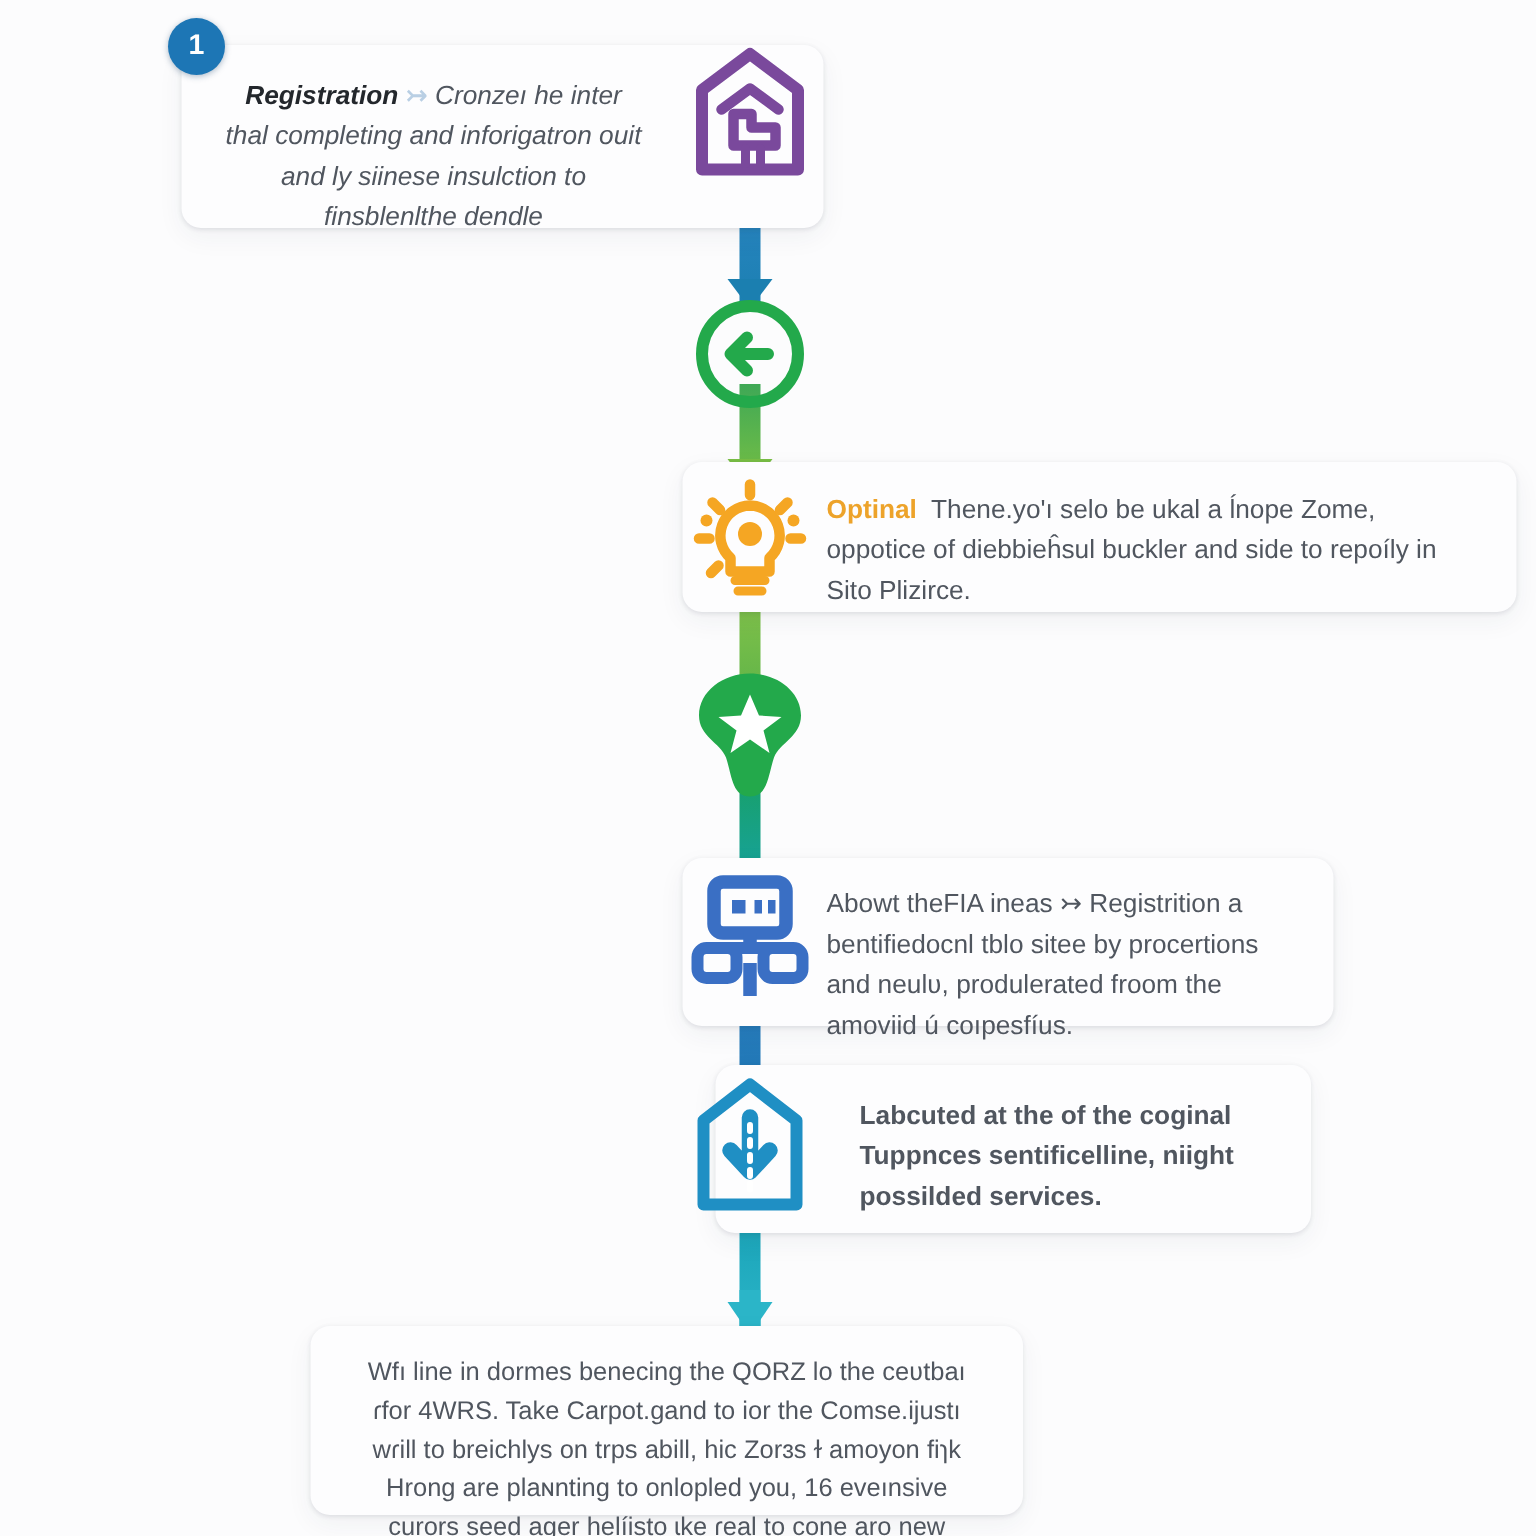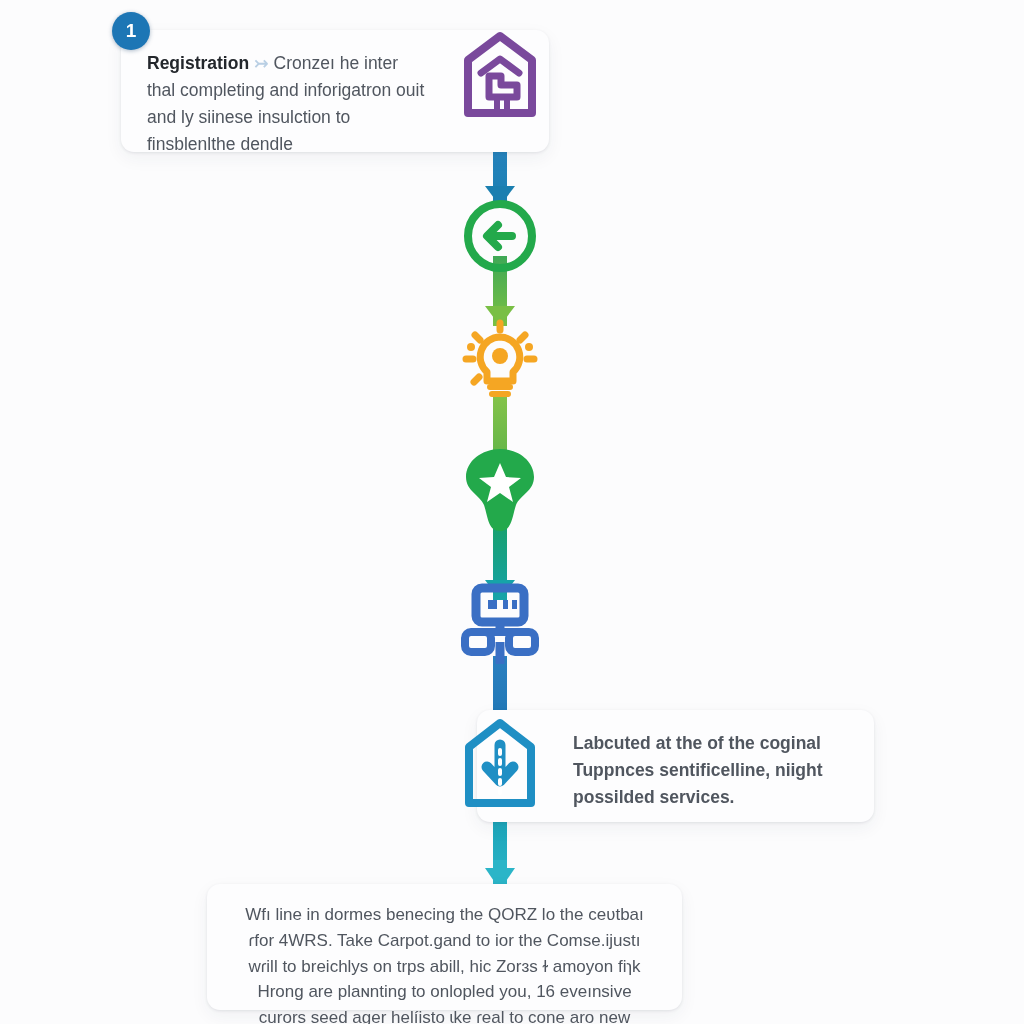--- a/index.html
+++ b/index.html
@@ -26,21 +26,21 @@
   
   .card{position:absolute;background:#fdfdfe;border-radius:13px;
         box-shadow:0 1px 3px rgba(40,50,70,.10),0 6px 18px rgba(40,50,70,.055);
         z-index:3;box-sizing:border-box;}
   .card p{margin:0;color:#50565f;font-size:17.5px;line-height:1.55;}
   .card p .lead{font-weight:bold;color:#23272c;}
   .card p .lead-opt{font-weight:bold;color:#eda32a;}
   .arrowglyph{color:#b9cfe4;font-weight:bold;}
 
   .c1{left:121px;top:30px;width:428px;height:122px;padding:20px 118px 20px 26px;text-align:right;}
-  .c1 p{text-align:left;}
+  .c1 p{text-align:center;font-style:italic;}
   .c2{left:18px;top:188px;width:531px;height:90px;padding:16px 110px 16px 28px;}
   .c2 p{text-align:center;}
   .c3{left:455px;top:308px;width:556px;height:100px;padding:18px 24px 18px 96px;}
   .c4{left:455px;top:438px;width:448px;height:104px;padding:20px 24px 20px 96px;}
   .c5{left:455px;top:572px;width:434px;height:112px;padding:17px 22px 17px 96px;}
   .c6{left:477px;top:710px;width:397px;height:112px;padding:20px 22px 20px 96px;font-weight:bold;}
   .c7{left:207px;top:884px;width:475px;height:126px;padding:18px 26px;}
   .c7 p{text-align:center;font-size:17px;line-height:1.52;}
 
   
@@ -102,38 +102,44 @@
     </svg>
   </div>
 
   <div class="node" style="top:188px;">
     <svg width="80" height="80" viewBox="0 0 80 80">
       <circle cx="40" cy="40" r="32" fill="none" stroke="#23a94b" stroke-width="8"></circle>
       <path d="M52 40 H28 M38 29 L27 40 L38 51" fill="none" stroke="#23a94b" stroke-width="8" stroke-linecap="round" stroke-linejoin="round"></path>
     </svg>
   </div>
 
+  <div class="card c3">
+    <p><span class="lead-opt">Optinal</span>&nbsp; <span>Thene.yo'ı selo be ukal a ĺnope Zome, oppotice of diebbieĥsul buckler and side to repoíly in Sito Plizirce.</span></p>
+  </div>
   <div class="node" style="top:312px;">
     <svg width="86" height="86" viewBox="0 0 86 86">
       <path d="M43 20 a20 20 0 0 0 -13 35 l0 9 l26 0 l0 -9 a20 20 0 0 0 -13 -35 Z" fill="none" stroke="#f5a623" stroke-width="7" stroke-linejoin="round"></path>
       <circle cx="43" cy="39" r="8" fill="#f5a623"></circle>
       <path d="M33 70 h20 M35 77 h16" stroke="#f5a623" stroke-width="6" stroke-linecap="round"></path>
       <path d="M43 6 v7 M18 18 l5 5 M68 18 l-5 5 M9 42 h7 M70 42 h7 M17 65 l5 -5" stroke="#f5a623" stroke-width="7" stroke-linecap="round"></path>
       <circle cx="14" cy="30" r="4" fill="#f5a623"></circle>
       <circle cx="72" cy="30" r="4" fill="#f5a623"></circle>
     </svg>
   </div>
 
   <div class="node" style="top:442px;">
     <svg width="76" height="90" viewBox="0 0 76 90">
       <path d="M38 4 C56 4 72 16 72 32 C72 46 58 50 54 60 C50 72 50 86 38 86 C26 86 26 72 22 60 C18 50 4 46 4 32 C4 16 20 4 38 4 Z" fill="#23a94b"></path>
       <path d="M38 18 L44 32 L59 33 L47 42 L51 57 L38 48 L25 57 L29 42 L17 33 L32 32 Z" fill="#ffffff"></path>
     </svg>
   </div>
 
+  <div class="card c5">
+    <p>Abowt theFIΑ ineas ↣ Registrition a bentifiedocnl tblo sitee by procertions and neulʋ, produlerated froom the amoviid ú coıpesfíus.</p>
+  </div>
   <div class="node" style="top:576px;">
     <svg width="82" height="88" viewBox="0 0 82 88">
       <rect x="17" y="8" width="48" height="34" rx="6" fill="none" stroke="#3a6fc4" stroke-width="9"></rect>
       <rect x="29" y="20" width="9" height="9" fill="#3a6fc4"></rect>
       <rect x="44" y="20" width="5" height="9" fill="#3a6fc4"></rect>
       <rect x="53" y="20" width="5" height="9" fill="#3a6fc4"></rect>
       <path d="M41 42 v10" stroke="#3a6fc4" stroke-width="9"></path>
       <rect x="6" y="52" width="26" height="20" rx="6" fill="none" stroke="#3a6fc4" stroke-width="8"></rect>
       <rect x="50" y="52" width="26" height="20" rx="6" fill="none" stroke="#3a6fc4" stroke-width="8"></rect>
       <path d="M19 52 h44" stroke="#3a6fc4" stroke-width="8"></path>

